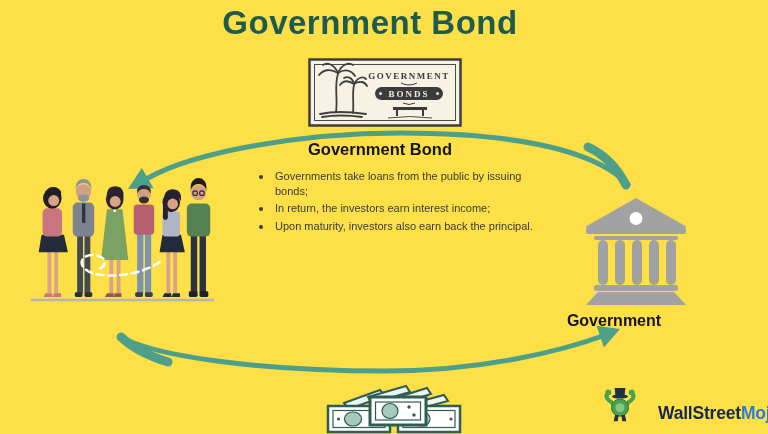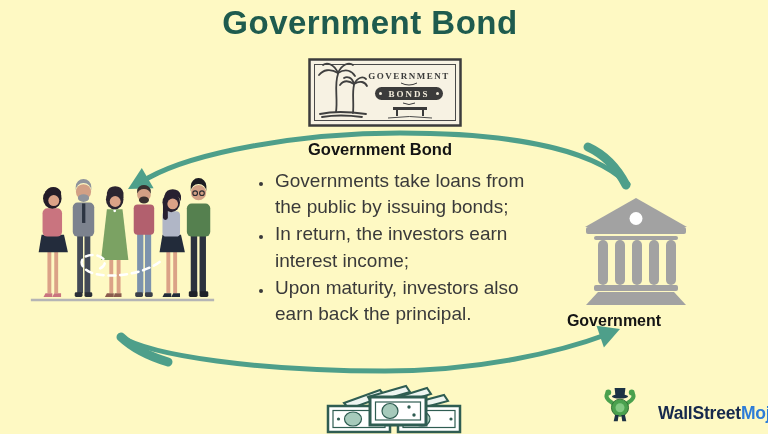--- a/index.html
+++ b/index.html
@@ -1,17 +1,17 @@
 <!DOCTYPE html>
 <html><head>
 <meta charset="utf-8">
 <style>
   html,body{margin:0;padding:0;background:#ffffff;}
   #canvas{
-    position:relative;width:768px;height:434px;background:#fef9c3;
+    position:relative;width:768px;height:434px;background:#fde047;
     overflow:hidden;font-family:"Liberation Sans", sans-serif;
   }
   .abs{position:absolute;}
   .title{
     left:0;top:4px;width:740px;text-align:center;
     font-size:33px;font-weight:800;color:#1e5b4e;letter-spacing:.5px;
   }
   .arrow-label{
     top:140px;left:230px;width:300px;text-align:center;
     font-size:16.5px;font-weight:700;color:#141414;
@@ -20,21 +20,21 @@
     top:338px;left:300px;width:160px;text-align:center;
     font-size:16.5px;font-weight:700;color:#141414;
   }
   .entity-label{
     font-size:16px;font-weight:700;color:#141414;text-align:center;
   }
   .left-entity{top:310px;left:54px;width:120px;}
   .right-entity{top:312px;left:554px;width:120px;}
   ul.bullets{
     top:168px;left:246px;width:282px;margin:0;padding:0 0 0 27px;
-    font-size:19px;line-height:1.38;color:#3a3a3a;
+    font-size:11px;line-height:1.38;color:#3a3a3a;
   }
   ul.bullets li{margin:0 0 1px 0;padding-left:2px;}
   ul.bullets li::marker{color:#3a3a3a;font-size:12px;}
   .logo{
     top:386px;left:602px;display:flex;align-items:flex-end;gap:20px;
   }
   .logo-text{font-size:17.5px;font-weight:800;letter-spacing:-0.2px;}
   .logo-part1{color:#16294d;}
   .logo-part2{color:#2d7cd7;}
   svg{display:block;}

